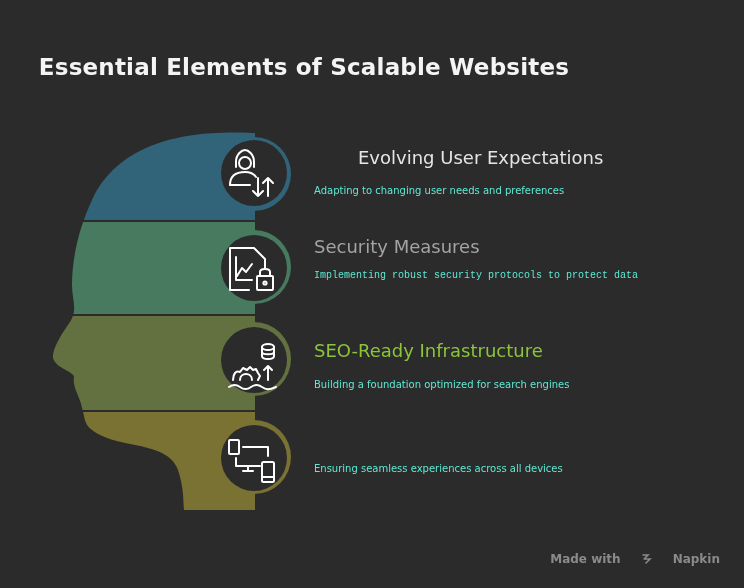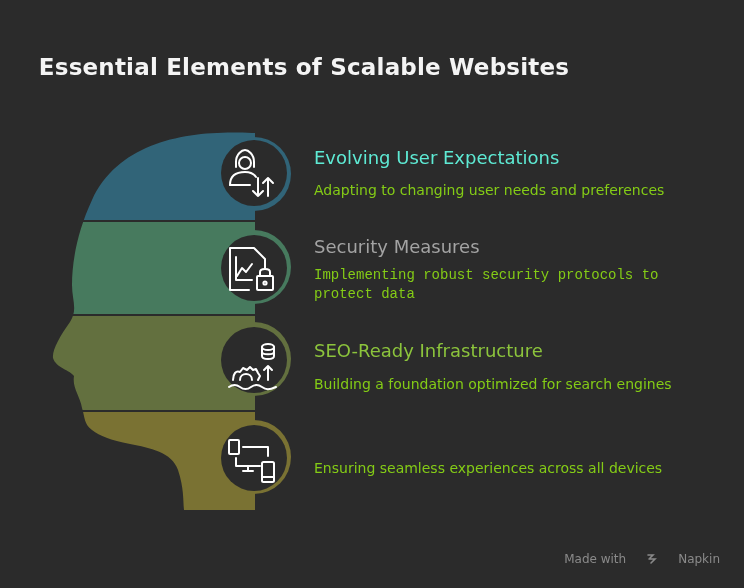--- a/index.html
+++ b/index.html
@@ -7,24 +7,24 @@
     width:744px; height:588px; background:#2b2b2b; position:relative; overflow:hidden;
     font-family: "DejaVu Sans", sans-serif;
   }
   .title {
     position:absolute; left:0; top:54px; width:608px; text-align:center;
     color:#f4f4f4; font-size:23px; font-weight:bold; letter-spacing:0.2px;
   }
   svg.head { position:absolute; left:0; top:0; }
   .item { position:absolute; left:314px; width:400px; }
   .item .heading { font-size:18px; line-height:22px; }
-  .item .desc { color:#84cc16; font-size:14px; line-height:19px; margin-top:12px; }
+  .item .desc { color:#5eead4; font-size:10px; line-height:19px; margin-top:12px; }
   .watermark {
     position:absolute; right:24px; top:552px; color:#8a8a8a; font-size:12px;
-    display:flex; align-items:center; gap:20px;
+    display:flex; align-items:center; gap:20px;font-weight:bold;
   }
   .watermark svg { display:inline-block; }
 </style>
 </head>
 <body>
 
 <div class="title">Essential Elements of Scalable Websites</div>
 
 <svg class="head" width="744" height="588" viewBox="0 0 744 588">
   <defs>
@@ -87,21 +87,21 @@
     <rect x="229" y="440" width="10" height="14" rx="1"></rect>
     <path d="M243,447 L268,447 L268,456"></path>
     <path d="M236,458 L236,466 L260,466"></path>
     <path d="M248,466 L248,471 M243,471 L253,471"></path>
     <rect x="262" y="462" width="12" height="20" rx="1.5"></rect>
     <path d="M262,477 L274,477"></path>
   </g>
 </svg>
 
 <div class="item" style="top:147px;">
-  <div class="heading" style="color:#5eead4;">Evolving User Expectations</div>
+  <div class="heading" style="color:#e5e5e5;margin-left:44px;">Evolving User Expectations</div>
   <div class="desc">Adapting to changing user needs and preferences</div>
 </div>
 
 <div class="item" style="top:236px;">
   <div class="heading" style="color:#a3a3a3;">Security Measures</div>
   <div class="desc" style="margin-top:8px;font-family:Liberation Mono, monospace;">Implementing robust security protocols to protect data</div>
 </div>
 
 <div class="item" style="top:340px;">
   <div class="heading" style="color:#8cc43c;">SEO-Ready Infrastructure</div>

